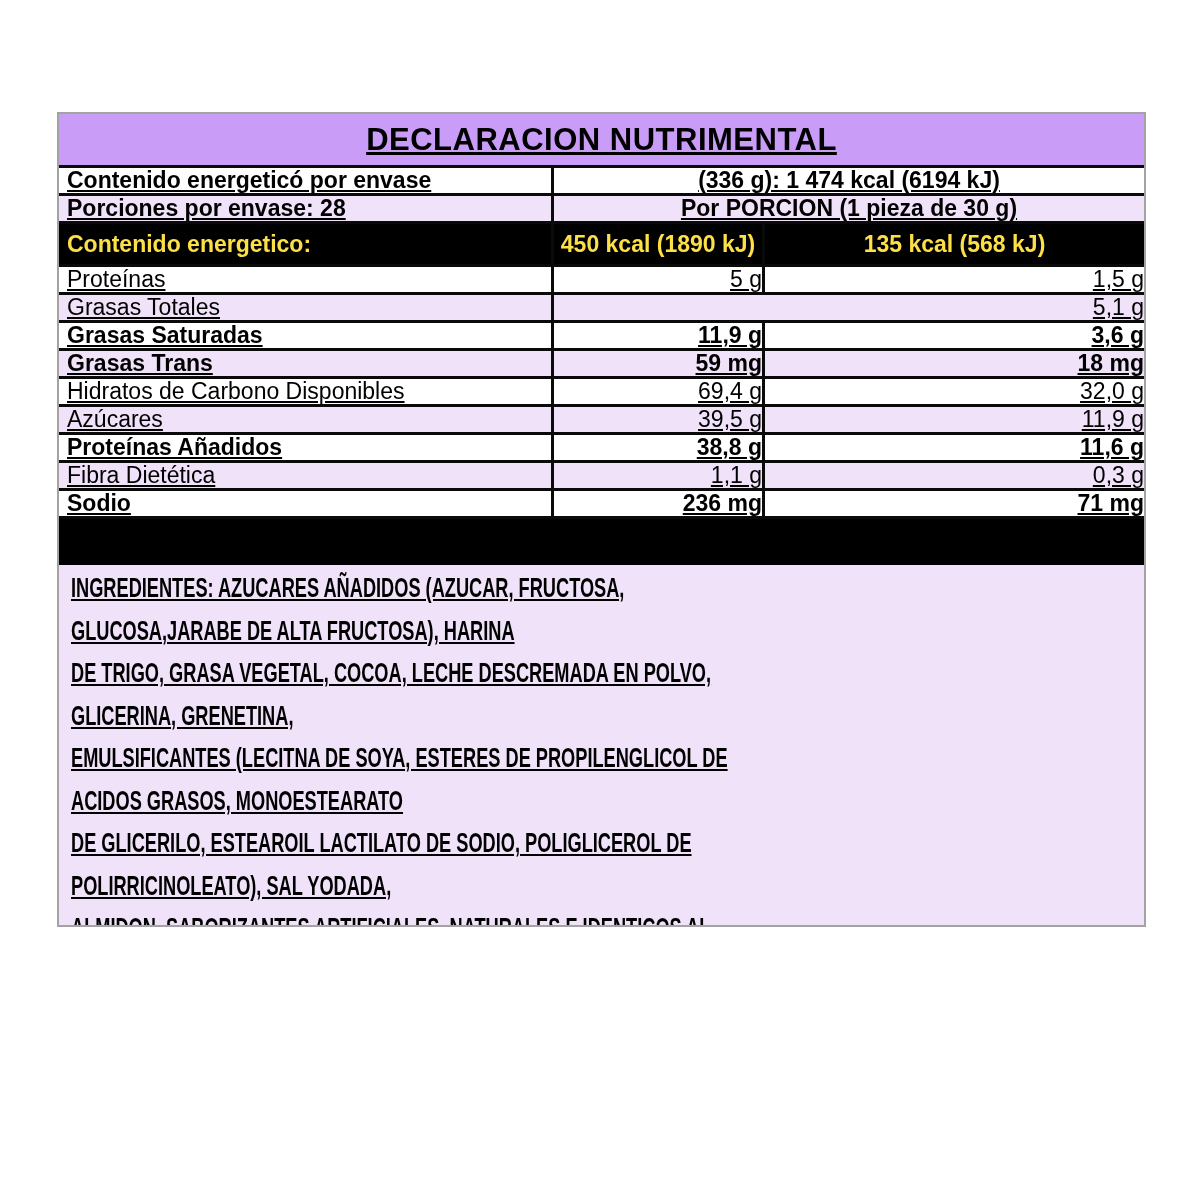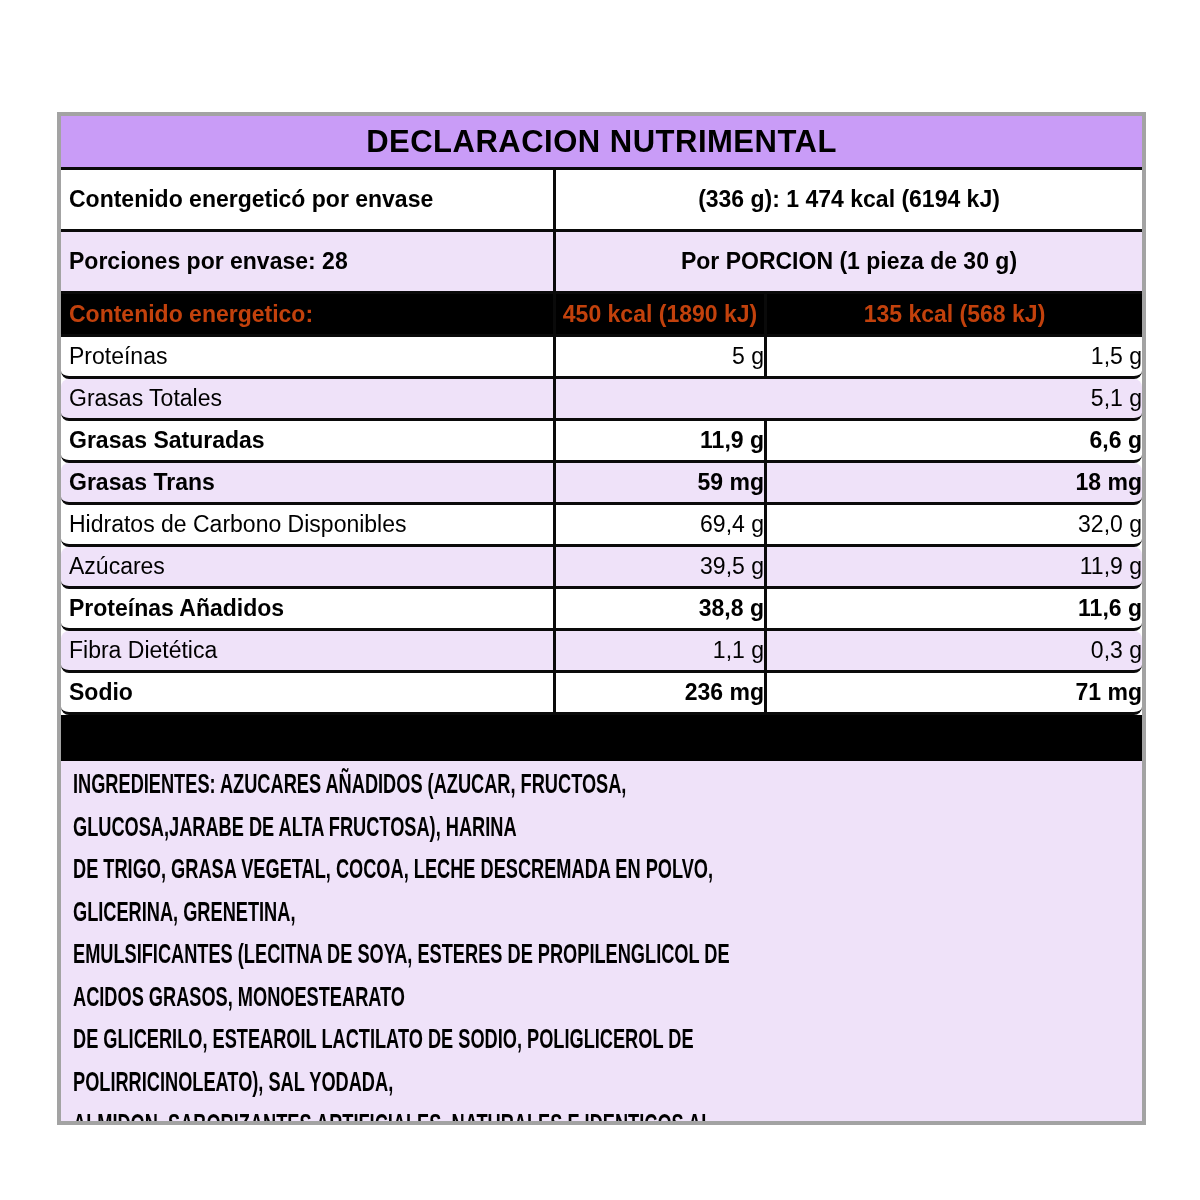--- a/index.html
+++ b/index.html
@@ -3,21 +3,21 @@
 <meta charset="utf-8">
 <style>
   html,body{margin:0;padding:0;background:#ffffff;}
   body{
     width:1200px;height:1200px;position:relative;
     font-family:"Liberation Sans", sans-serif;color:#000;
     -webkit-font-smoothing:antialiased;
   }
   .sheet{
     position:absolute;left:57px;top:112px;width:1089px;
-    border:4px solid #a3a3a3;box-sizing:border-box;background:#fff;
+    border:2px solid #a3a3a3;box-sizing:border-box;background:#fff;text-decoration:underline;
   }
   .row{
     display:flex;align-items:stretch;box-sizing:border-box;
     border-bottom:3px solid #0a0a0a;
     font-size:23px;
   }
   .row:last-child{border-bottom:none;}
   .cell{display:flex;align-items:center;box-sizing:border-box;overflow:hidden;white-space:nowrap;}
   .c1{width:492px;padding-left:8px;}
   .c2{width:211px;border-left:3px solid #0a0a0a;}
@@ -27,23 +27,23 @@
   .right{justify-content:flex-end;}
   .bold{font-weight:700;}
   .alt{background:#EFE2F9;}
   .white{background:#ffffff;}
 
   .title-row{
     height:54px;background:#C99CF7;justify-content:center;align-items:center;display:flex;
     font-size:31px;font-weight:700;letter-spacing:0.5px;
     border-bottom:3px solid #0a0a0a;box-sizing:border-box;
   }
-  .h46{height:62px;}
-  .h42{height:42px;border-radius:8px;}
-  .black-row{background:#000;color:#c2410c;height:43px;}
+  .h46{height:28px;}
+  .h42{height:28px;}
+  .black-row{background:#000;color:#fde047;height:43px;}
   .spacer-bar{height:46px;background:#000;border-bottom:none;}
 
   .ingredients{
     height:360px;background:#EFE2F9;box-sizing:border-box;
     padding:2px 0 0 12px;overflow:hidden;position:relative;
   }
   .ingredients-text{
     width:1670px;
     transform:scaleX(0.65);
     transform-origin:0 0;
@@ -81,21 +81,21 @@
   </div>
 
   <div class="row h42 alt">
     <div class="cell c1">Grasas Totales</div>
     <div class="cell c3 right">5,1 g</div>
   </div>
 
   <div class="row h42 bold white">
     <div class="cell c1">Grasas Saturadas</div>
     <div class="cell c2 right">11,9 g</div>
-    <div class="cell c3 right">6,6 g</div>
+    <div class="cell c3 right">3,6 g</div>
   </div>
 
   <div class="row h42 bold alt">
     <div class="cell c1">Grasas Trans</div>
     <div class="cell c2 right">59 mg</div>
     <div class="cell c3 right">18 mg</div>
   </div>
 
   <div class="row h42 white">
     <div class="cell c1">Hidratos de Carbono Disponibles</div>

